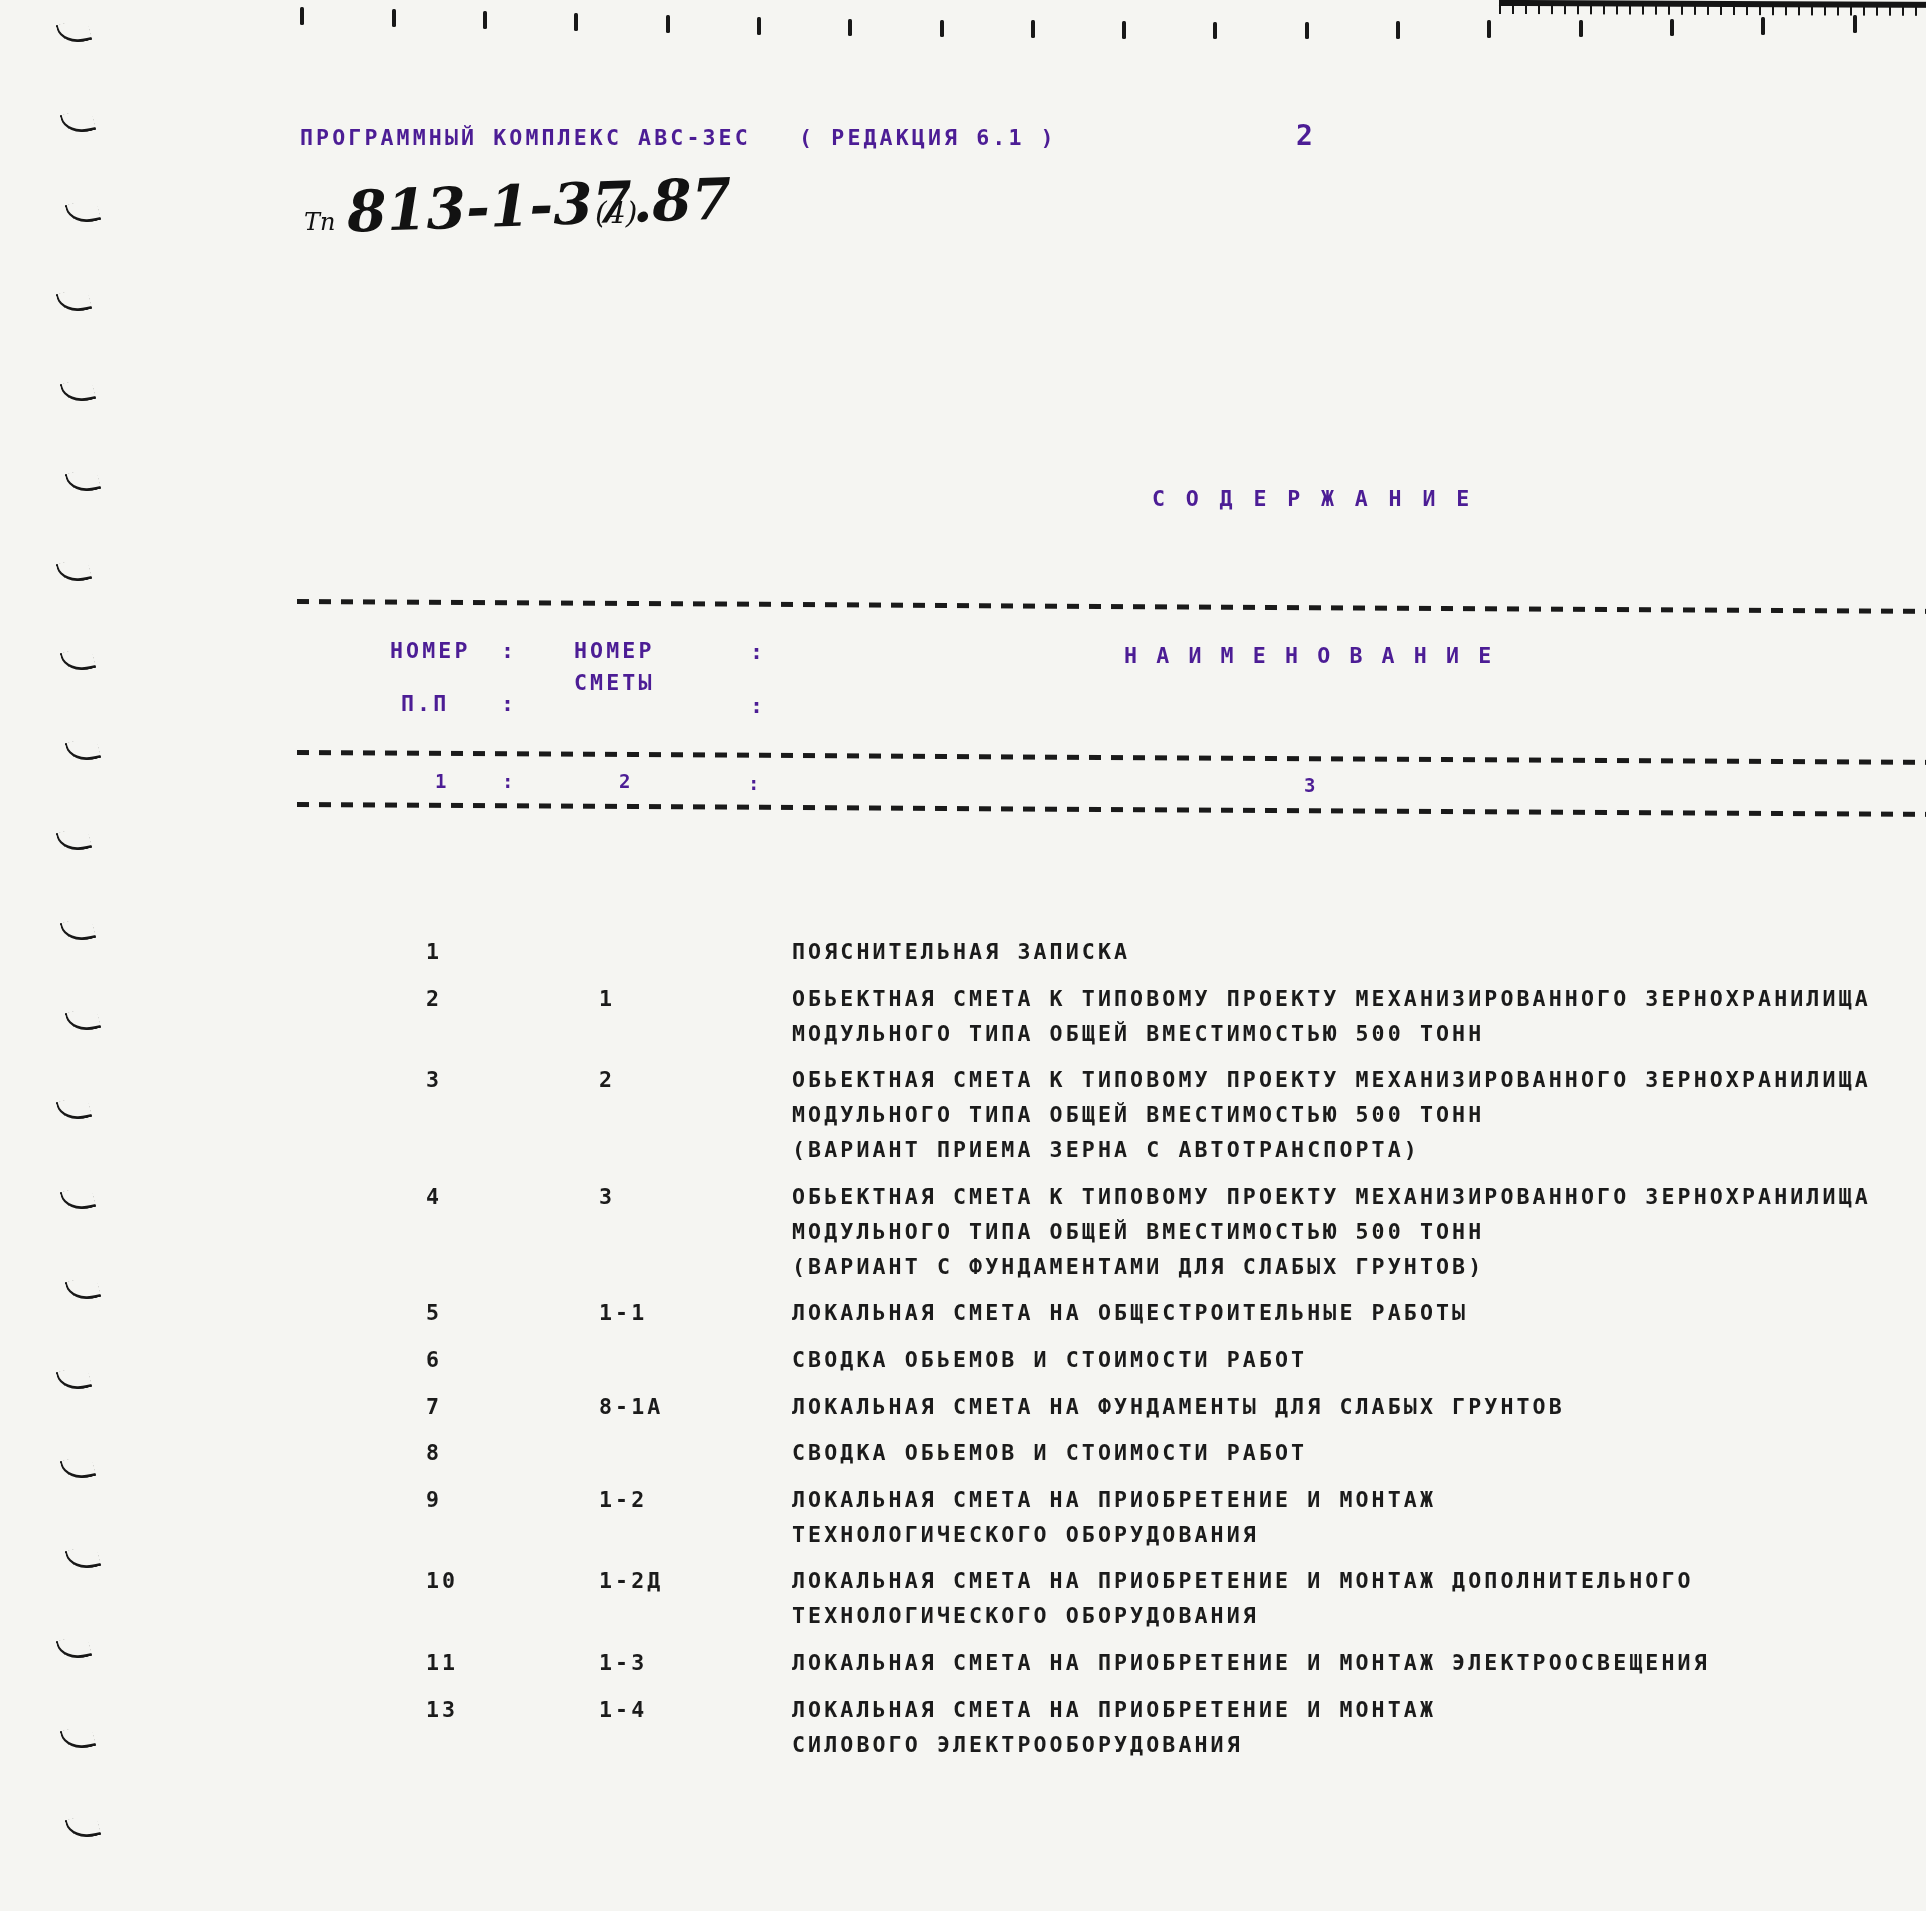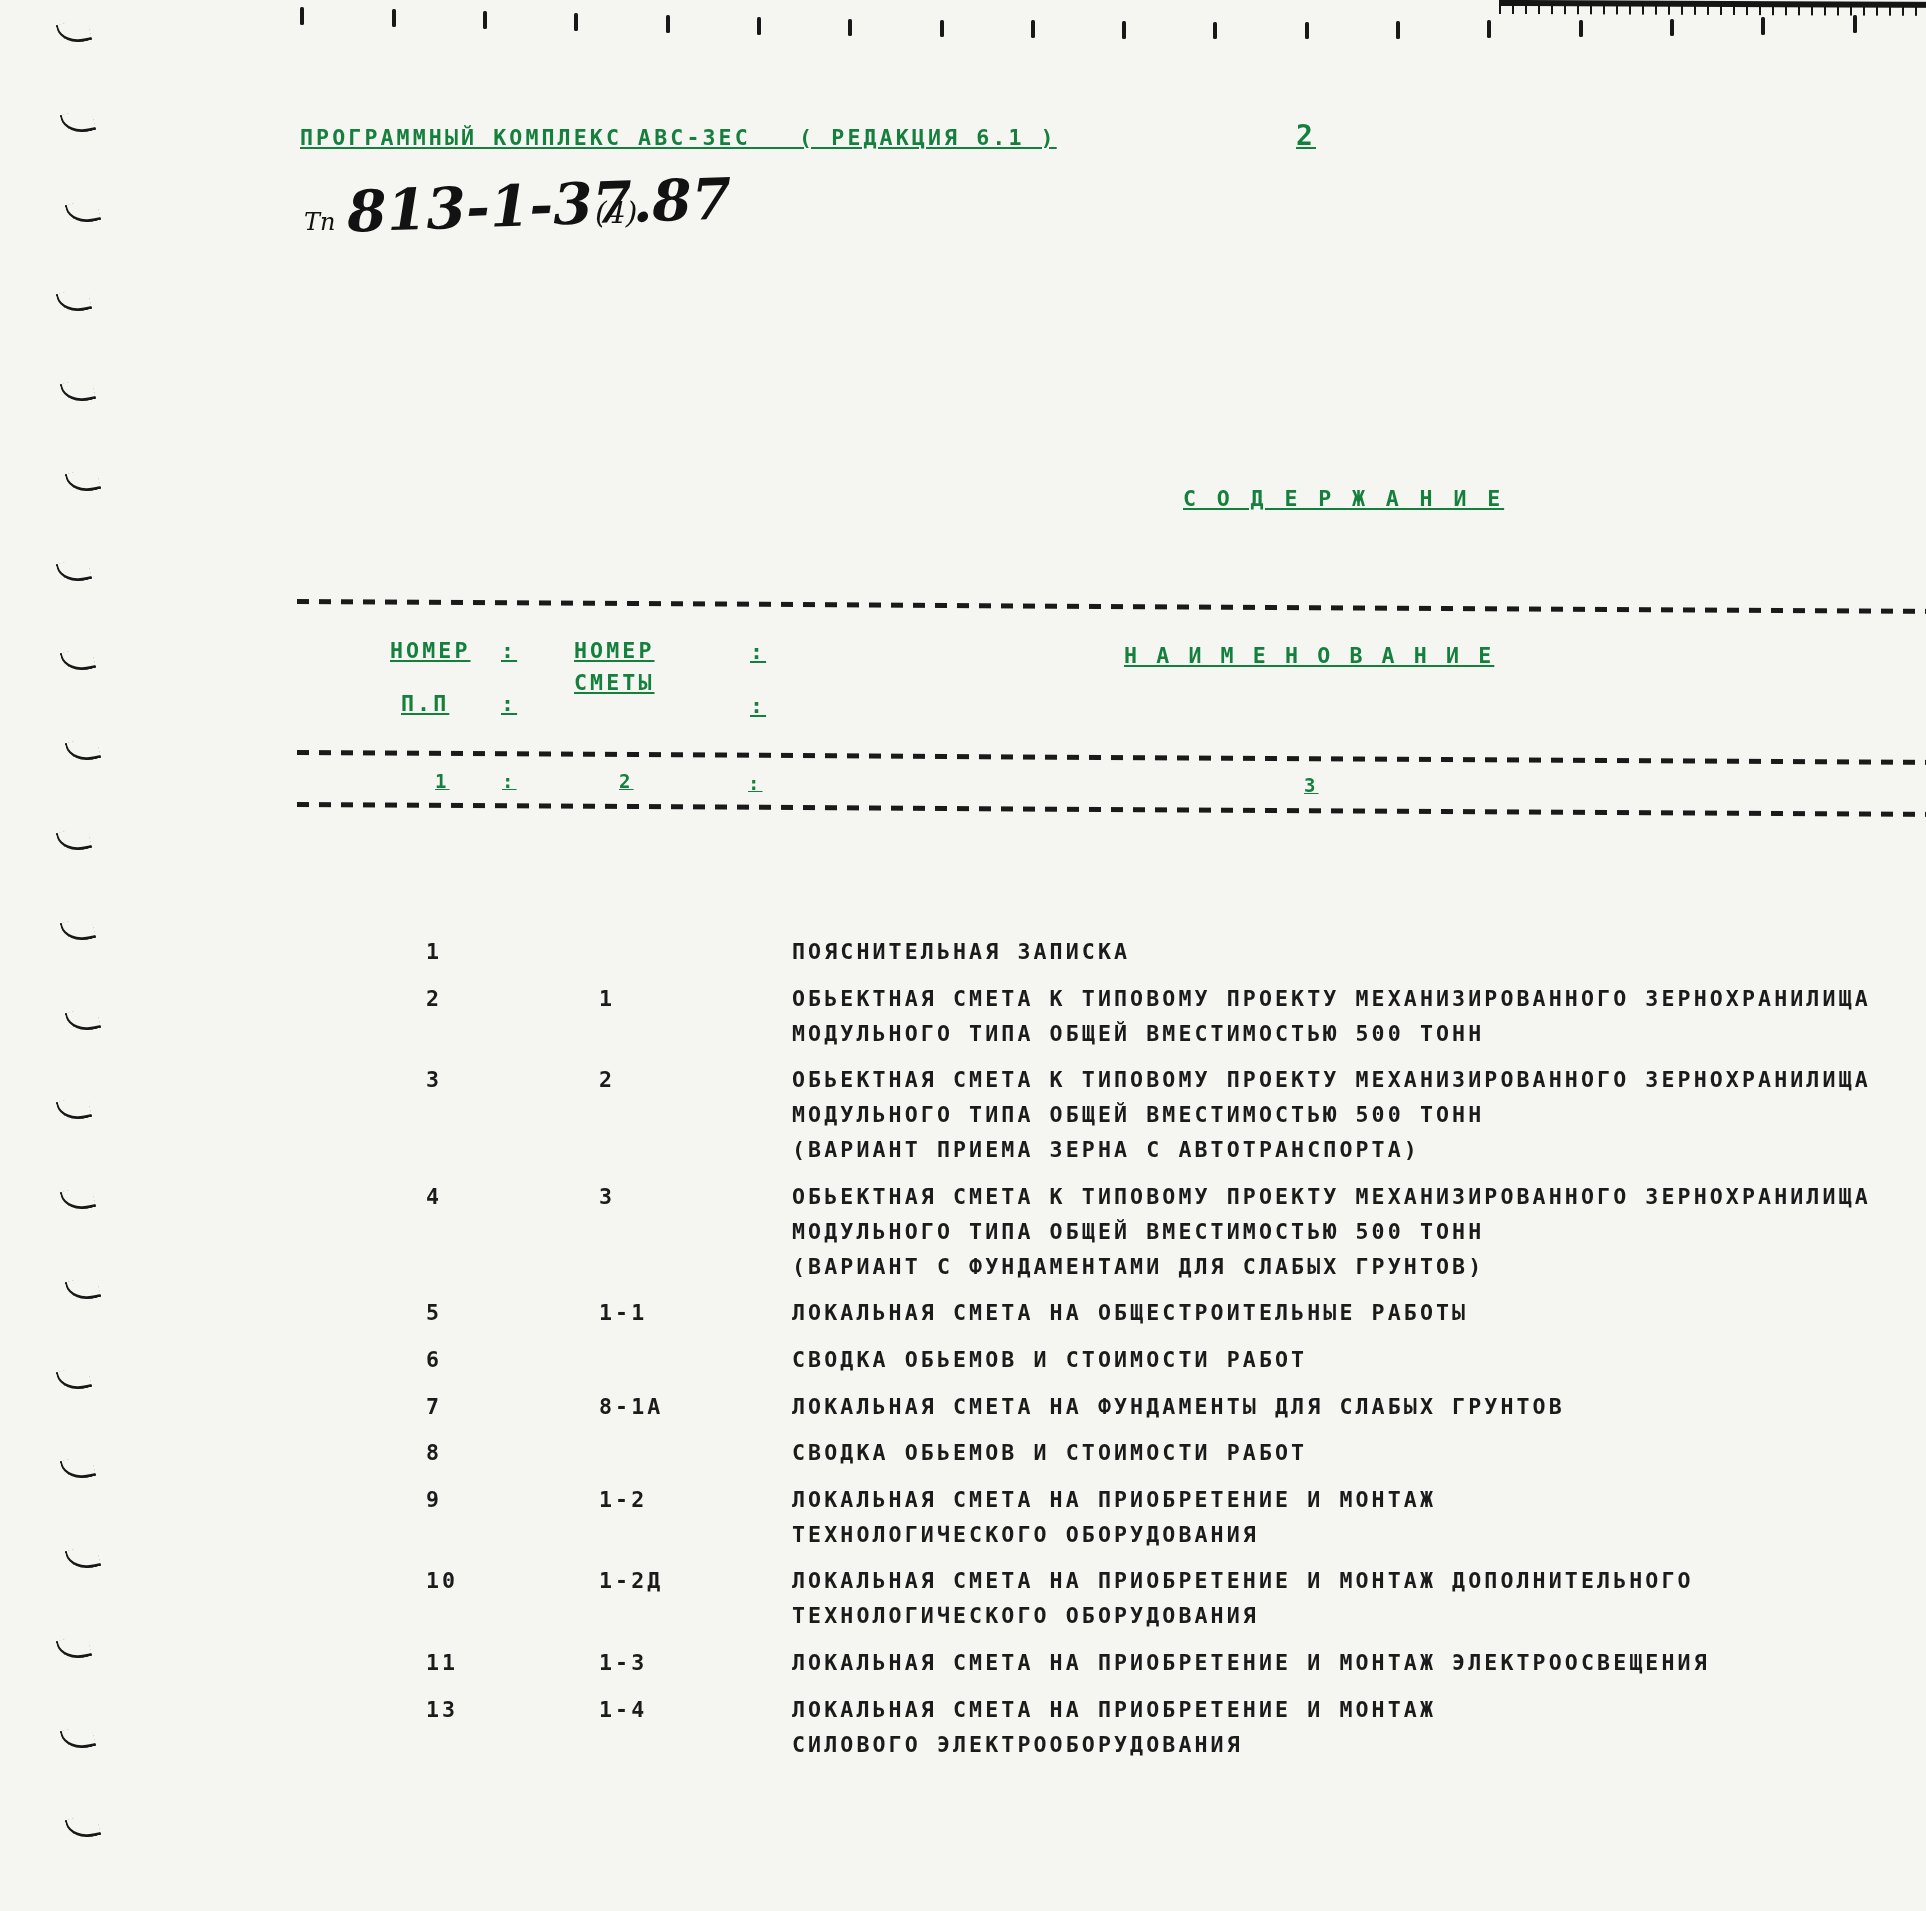--- a/index.html
+++ b/index.html
@@ -11,23 +11,22 @@
     font-family:"DejaVu Sans Mono", monospace;
     color:#1b1b1b;
   }
   
   .typed{
     position:absolute;
     font-family:"DejaVu Sans Mono", monospace;
     font-weight:700;
     font-size:21.6px;
     letter-spacing:3.1px;
-    color:#15803d;
+    color:#4c1d95;
     white-space:pre;
-    text-decoration:underline;
   }
   
   .written{
     position:absolute;
     font-family:"DejaVu Serif", serif;
     color:#121212;
     white-space:nowrap;
   }
   .italic{font-style:italic;}
   
@@ -142,21 +141,21 @@
 <div class="typed" style="left:300px;top:125px;">ПРОГРАММНЫЙ КОМПЛЕКС АВС-3ЕС   ( РЕДАКЦИЯ 6.1 )</div>
 
 <div class="typed" style="left:1296px;top:119px;font-size:28px;">2</div>
 
 <div>
   <span class="written" style="left:304px;top:208px;font-size:24px;font-style:italic;">Тп</span>
   <span class="written italic" style="left:347px;top:171px;font-size:57px;font-weight:700;transform:rotate(-2deg);">813-1-37.87</span>
   <span class="written" style="left:595px;top:195px;font-size:30px;font-style:italic;">(4)</span>
 </div>
 
-<div class="typed" style="left:1152px;top:486px;letter-spacing:3.9px;margin-left:31px;">С О Д Е Р Ж А Н И Е</div>
+<div class="typed" style="left:1152px;top:486px;letter-spacing:3.9px;">С О Д Е Р Ж А Н И Е</div>
 
 <div class="dashline" style="top:599px;"></div>
 
 <div class="typed" style="left:390px;top:638px;">НОМЕР</div>
 <div class="typed" style="left:501px;top:638px;">:</div>
 <div class="typed" style="left:574px;top:638px;">НОМЕР</div>
 <div class="typed" style="left:750px;top:639px;">:</div>
 <div class="typed" style="left:1124px;top:643px;">Н А И М Е Н О В А Н И Е</div>
 
 <div class="typed" style="left:401px;top:691px;">П.П</div>

